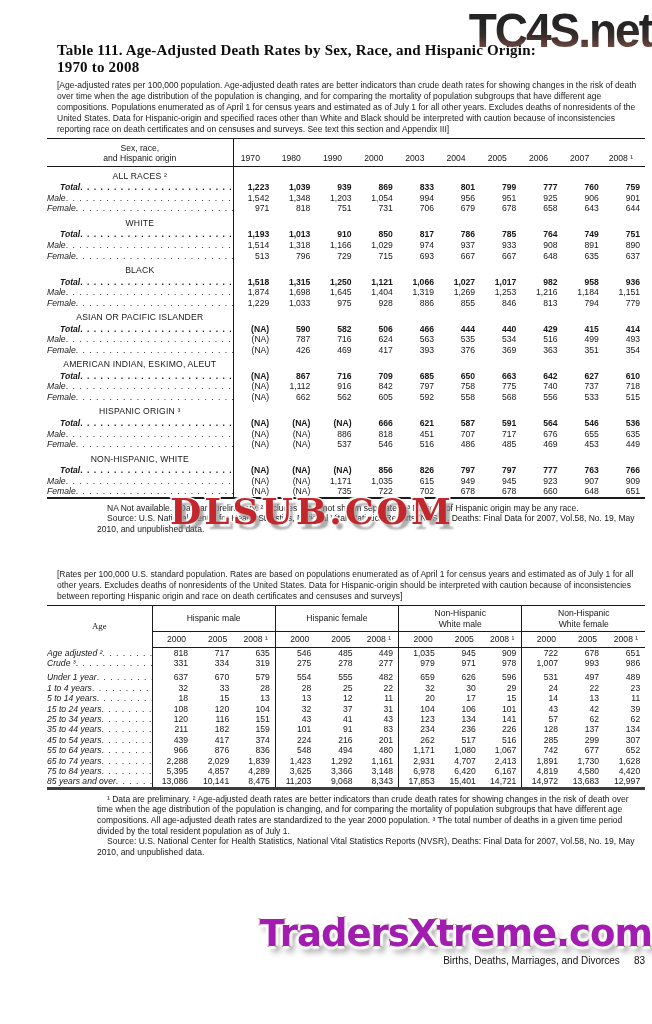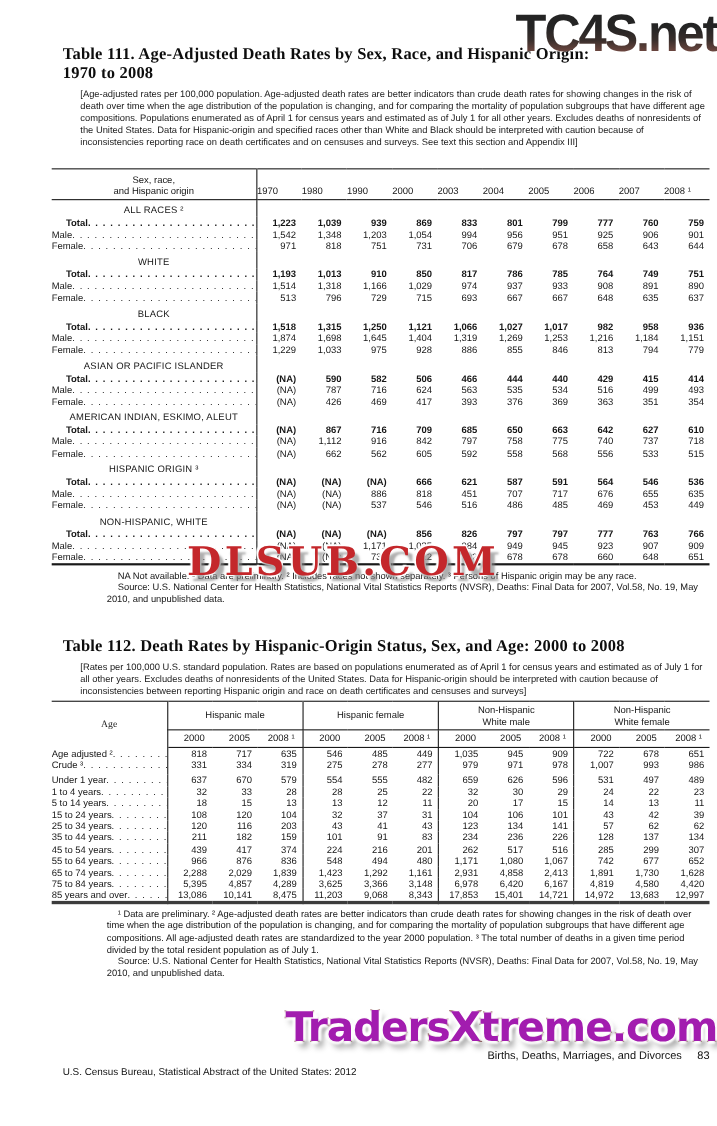--- a/index.html
+++ b/index.html
@@ -11,44 +11,43 @@
   .content { position:absolute; left:57px; top:0; width:588px; }
 
   
   .tbl-title {
     font-family:"Liberation Serif", serif; font-weight:bold;
     font-size:15px; line-height:17px; color:#0d0d0d; letter-spacing:.2px;
   }
   .note {
     margin-top:4px; font-size:8.5px; line-height:10.9px; color:#1a1a1a;
     text-align:left;
-    margin-left:16px;
   }
 
   
   table { border-collapse:collapse; table-layout:fixed; width:598px; margin-left:-10px; }
   td, th { font-size:8.6px; line-height:10.4px; font-weight:normal; padding:0; vertical-align:bottom; }
   .num { text-align:right; padding-right:5px; white-space:nowrap; }
-  .yr  { text-align:left; padding-right:7px; white-space:nowrap; }
+  .yr  { text-align:center; padding-right:7px; white-space:nowrap; }
   tr.bold td { font-weight:bold; }
 
   
   .stub { overflow:hidden; }
   .stubflex { display:flex; white-space:nowrap; overflow:hidden; }
-  .stubflex .lbl { flex:0 0 auto; }
+  .stubflex .lbl { flex:0 0 auto;font-style:italic; }
   .stubflex .leader { flex:1 1 auto; overflow:hidden; white-space:nowrap; }
   .stubflex .leader::after {
     content:". . . . . . . . . . . . . . . . . . . . . . . . . . . . . . . . . . . . . . . . . . . .";
     letter-spacing:1px;
   }
   .indent .stubflex { padding-left:13px; }
   .group-head { text-align:center; padding-top:4px; padding-bottom:1px; letter-spacing:.2px; }
 
   
-  #t111 { border-top:1px solid #1a1a1a; border-bottom:2px solid #1a1a1a; margin-top:18px; }
+  #t111 { border-top:1px solid #1a1a1a; border-bottom:2px solid #1a1a1a; margin-top:3px; }
   #t111 thead th { vertical-align:bottom; border-bottom:1.4px solid #1a1a1a; padding-bottom:2px; }
   #t111 .vrule { border-right:1px solid #1a1a1a; }
   #t111 thead .stub-h { text-align:center; font-size:8.6px; line-height:10.5px; padding-top:4px; }
   #t111 tbody td { height:10.6px; }
   #t111 tbody tr.grp td { height:14px; }
 
   
   #t112 { border-top:1px solid #1a1a1a; border-bottom:3px solid #3c3c3c; margin-top:3px; }
   #t112 thead .grp-cell {
     text-align:center; vertical-align:middle; white-space:pre-line;
@@ -509,21 +508,21 @@
             <td class="stub vrule">
               <div class="stubflex">
                 <span class="lbl">Male</span>
                 <span class="leader"></span>
               </div>
             </td>
             <td class="num">(NA)</td>
             <td class="num">(NA)</td>
             <td class="num">1,171</td>
             <td class="num">1,035</td>
-            <td class="num">984</td>
+            <td class="num">615</td>
             <td class="num">949</td>
             <td class="num">945</td>
             <td class="num">923</td>
             <td class="num">907</td>
             <td class="num">909</td>
           </tr>
           <tr>
             <td class="stub vrule">
               <div class="stubflex">
                 <span class="lbl">Female</span>
@@ -544,21 +543,20 @@
         </tbody>
     </table>
 
     <div class="footnote">
       <p>NA Not available. ¹ Data are preliminary. ² Includes races not shown separately. ³ Persons of Hispanic origin may be any race.</p>
       <p>Source: U.S. National Center for Health Statistics, National Vital Statistics Reports (NVSR), Deaths: Final Data for 2007, Vol.58, No. 19, May 2010, and unpublished data.</p>
     </div>
 
     <div class="gap-112"></div>
 
-    <div class="tbl-title">Table 112. Death Rates by Hispanic-Origin Status, Sex, and Age: 2000 to 2008</div>
     <div class="note">[Rates per 100,000 U.S. standard population. Rates are based on populations enumerated as of April 1 for census years and estimated as of July 1 for all other years. Excludes deaths of nonresidents of the United States. Data for Hispanic-origin should be interpreted with caution because of inconsistencies between reporting Hispanic origin and race on death certificates and censuses and surveys]</div>
 
     <table id="t112">
       <colgroup>
         <col style="width:105px">
         <col span="12" style="width:41.1px">
       </colgroup>
       <thead>
         <tr id="t112-groups">
           <th class="stub-h2 vrule" rowspan="2">Age</th>
@@ -722,21 +720,21 @@
           </tr>
           <tr>
             <td class="stub vrule">
               <div class="stubflex">
                 <span class="lbl">25 to 34 years</span>
                 <span class="leader"></span>
               </div>
             </td>
             <td class="num">120</td>
             <td class="num">116</td>
-            <td class="num vrule">203</td>
+            <td class="num vrule">151</td>
             <td class="num">43</td>
             <td class="num">41</td>
             <td class="num vrule">43</td>
             <td class="num">123</td>
             <td class="num">134</td>
             <td class="num vrule">141</td>
             <td class="num">57</td>
             <td class="num">62</td>
             <td class="num">62</td>
           </tr>
@@ -807,21 +805,21 @@
                 <span class="leader"></span>
               </div>
             </td>
             <td class="num">2,288</td>
             <td class="num">2,029</td>
             <td class="num vrule">1,839</td>
             <td class="num">1,423</td>
             <td class="num">1,292</td>
             <td class="num vrule">1,161</td>
             <td class="num">2,931</td>
-            <td class="num">4,858</td>
+            <td class="num">4,707</td>
             <td class="num vrule">2,413</td>
             <td class="num">1,891</td>
             <td class="num">1,730</td>
             <td class="num">1,628</td>
           </tr>
           <tr>
             <td class="stub vrule">
               <div class="stubflex">
                 <span class="lbl">75 to 84 years</span>
                 <span class="leader"></span>
@@ -866,19 +864,18 @@
     <div class="footnote">
       <p>¹ Data are preliminary. ² Age-adjusted death rates are better indicators than crude death rates for showing changes in the risk of death over time when the age distribution of the population is changing, and for comparing the mortality of population subgroups that have different age compositions. All age-adjusted death rates are standardized to the year 2000 population. ³ The total number of deaths in a given time period divided by the total resident population as of July 1.</p>
       <p>Source: U.S. National Center for Health Statistics, National Vital Statistics Reports (NVSR), Deaths: Final Data for 2007, Vol.58, No. 19, May 2010, and unpublished data.</p>
     </div>
 
   </div>
 
   <div class="footer-right">
     <span>Births, Deaths, Marriages, and Divorces</span><span class="pgnum">83</span>
   </div>
-  <div class="footer-left">U.S. Census Bureau, Statistical Abstract of the United States: 2012</div>
 
   <div class="wm wm-top">TC4S.net</div>
   <div class="wm wm-mid">DLSUB.COM</div>
   <div class="wm wm-bottom">TradersXtreme.com</div>
 
 </div>
 
 </body></html>

